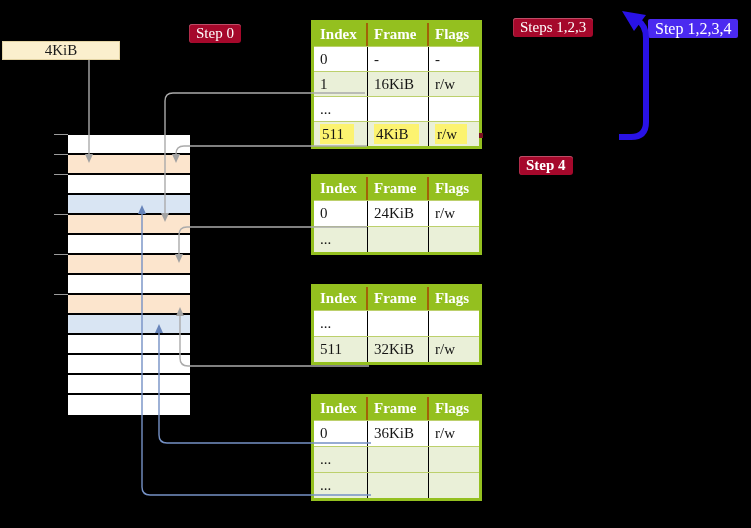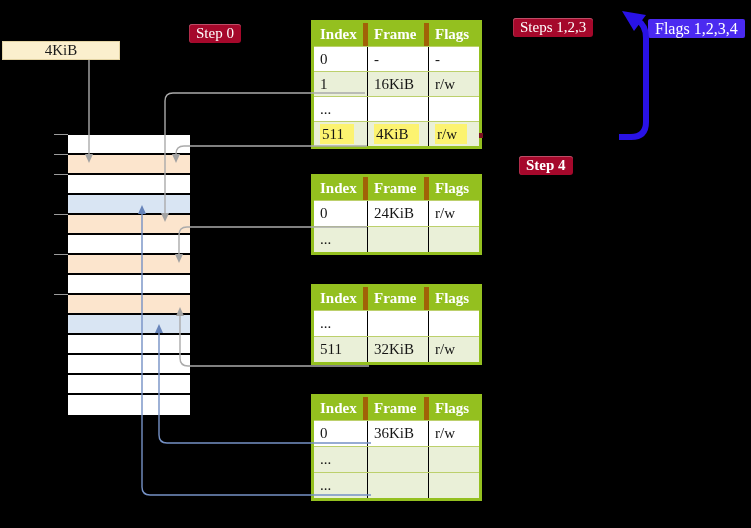--- a/index.html
+++ b/index.html
@@ -56,21 +56,21 @@
     position:absolute;left:311px;width:171px;box-sizing:border-box;
     border:3px solid var(--table-header-green);background:var(--table-header-green);
   }
   .pt-t1{top:20px;}
   .pt-t2{top:174px;}
   .pt-t3{top:284px;}
   .pt-t4{top:394px;}
   .pt-header{display:grid;grid-template-columns:54px 61px 50px;height:23px;}
   .pt-header .pt-hcell{
     color:#fff;font-weight:bold;font-size:15px;line-height:23px;padding-left:6px;
-    box-sizing:border-box;border-right:5px solid #a16207;
+    box-sizing:border-box;border-right:2px solid #a16207;
   }
   .pt-header .pt-hcell:last-child{border-right:none;}
   .pt-row{display:grid;grid-template-columns:54px 61px 50px;height:26px;box-sizing:border-box;border-top:1px solid #BCD06C;}
   .pt-t1 .pt-row{height:25px;}
   .pt-row:first-of-type{border-top:none;}
   .pt-cell{
     font-size:15px;color:#151515;line-height:24px;padding-left:6px;
     box-sizing:border-box;border-right:1px solid #000;overflow:hidden;white-space:nowrap;
   }
   .pt-cell:last-child{border-right:none;}
@@ -92,21 +92,21 @@
 </style>
 </head>
 <body>
 
 <div class="stage">
 
   <div class="frame-label">4KiB</div>
 
   <div class="badge red badge-step0">Step 0</div>
   <div class="badge red badge-steps123">Steps 1,2,3</div>
-  <div class="badge blue badge-steps1234">Flags 1,2,3,4</div>
+  <div class="badge blue badge-steps1234">Step 1,2,3,4</div>
   <div class="badge red badge-step4">Step 4</div>
 
   <div class="memory" id="memory">
       <div class="frame-row frame-white"></div>
       <div class="frame-row frame-peach"></div>
       <div class="frame-row frame-white"></div>
       <div class="frame-row frame-blue"></div>
       <div class="frame-row frame-peach"></div>
       <div class="frame-row frame-white"></div>
       <div class="frame-row frame-peach"></div>

